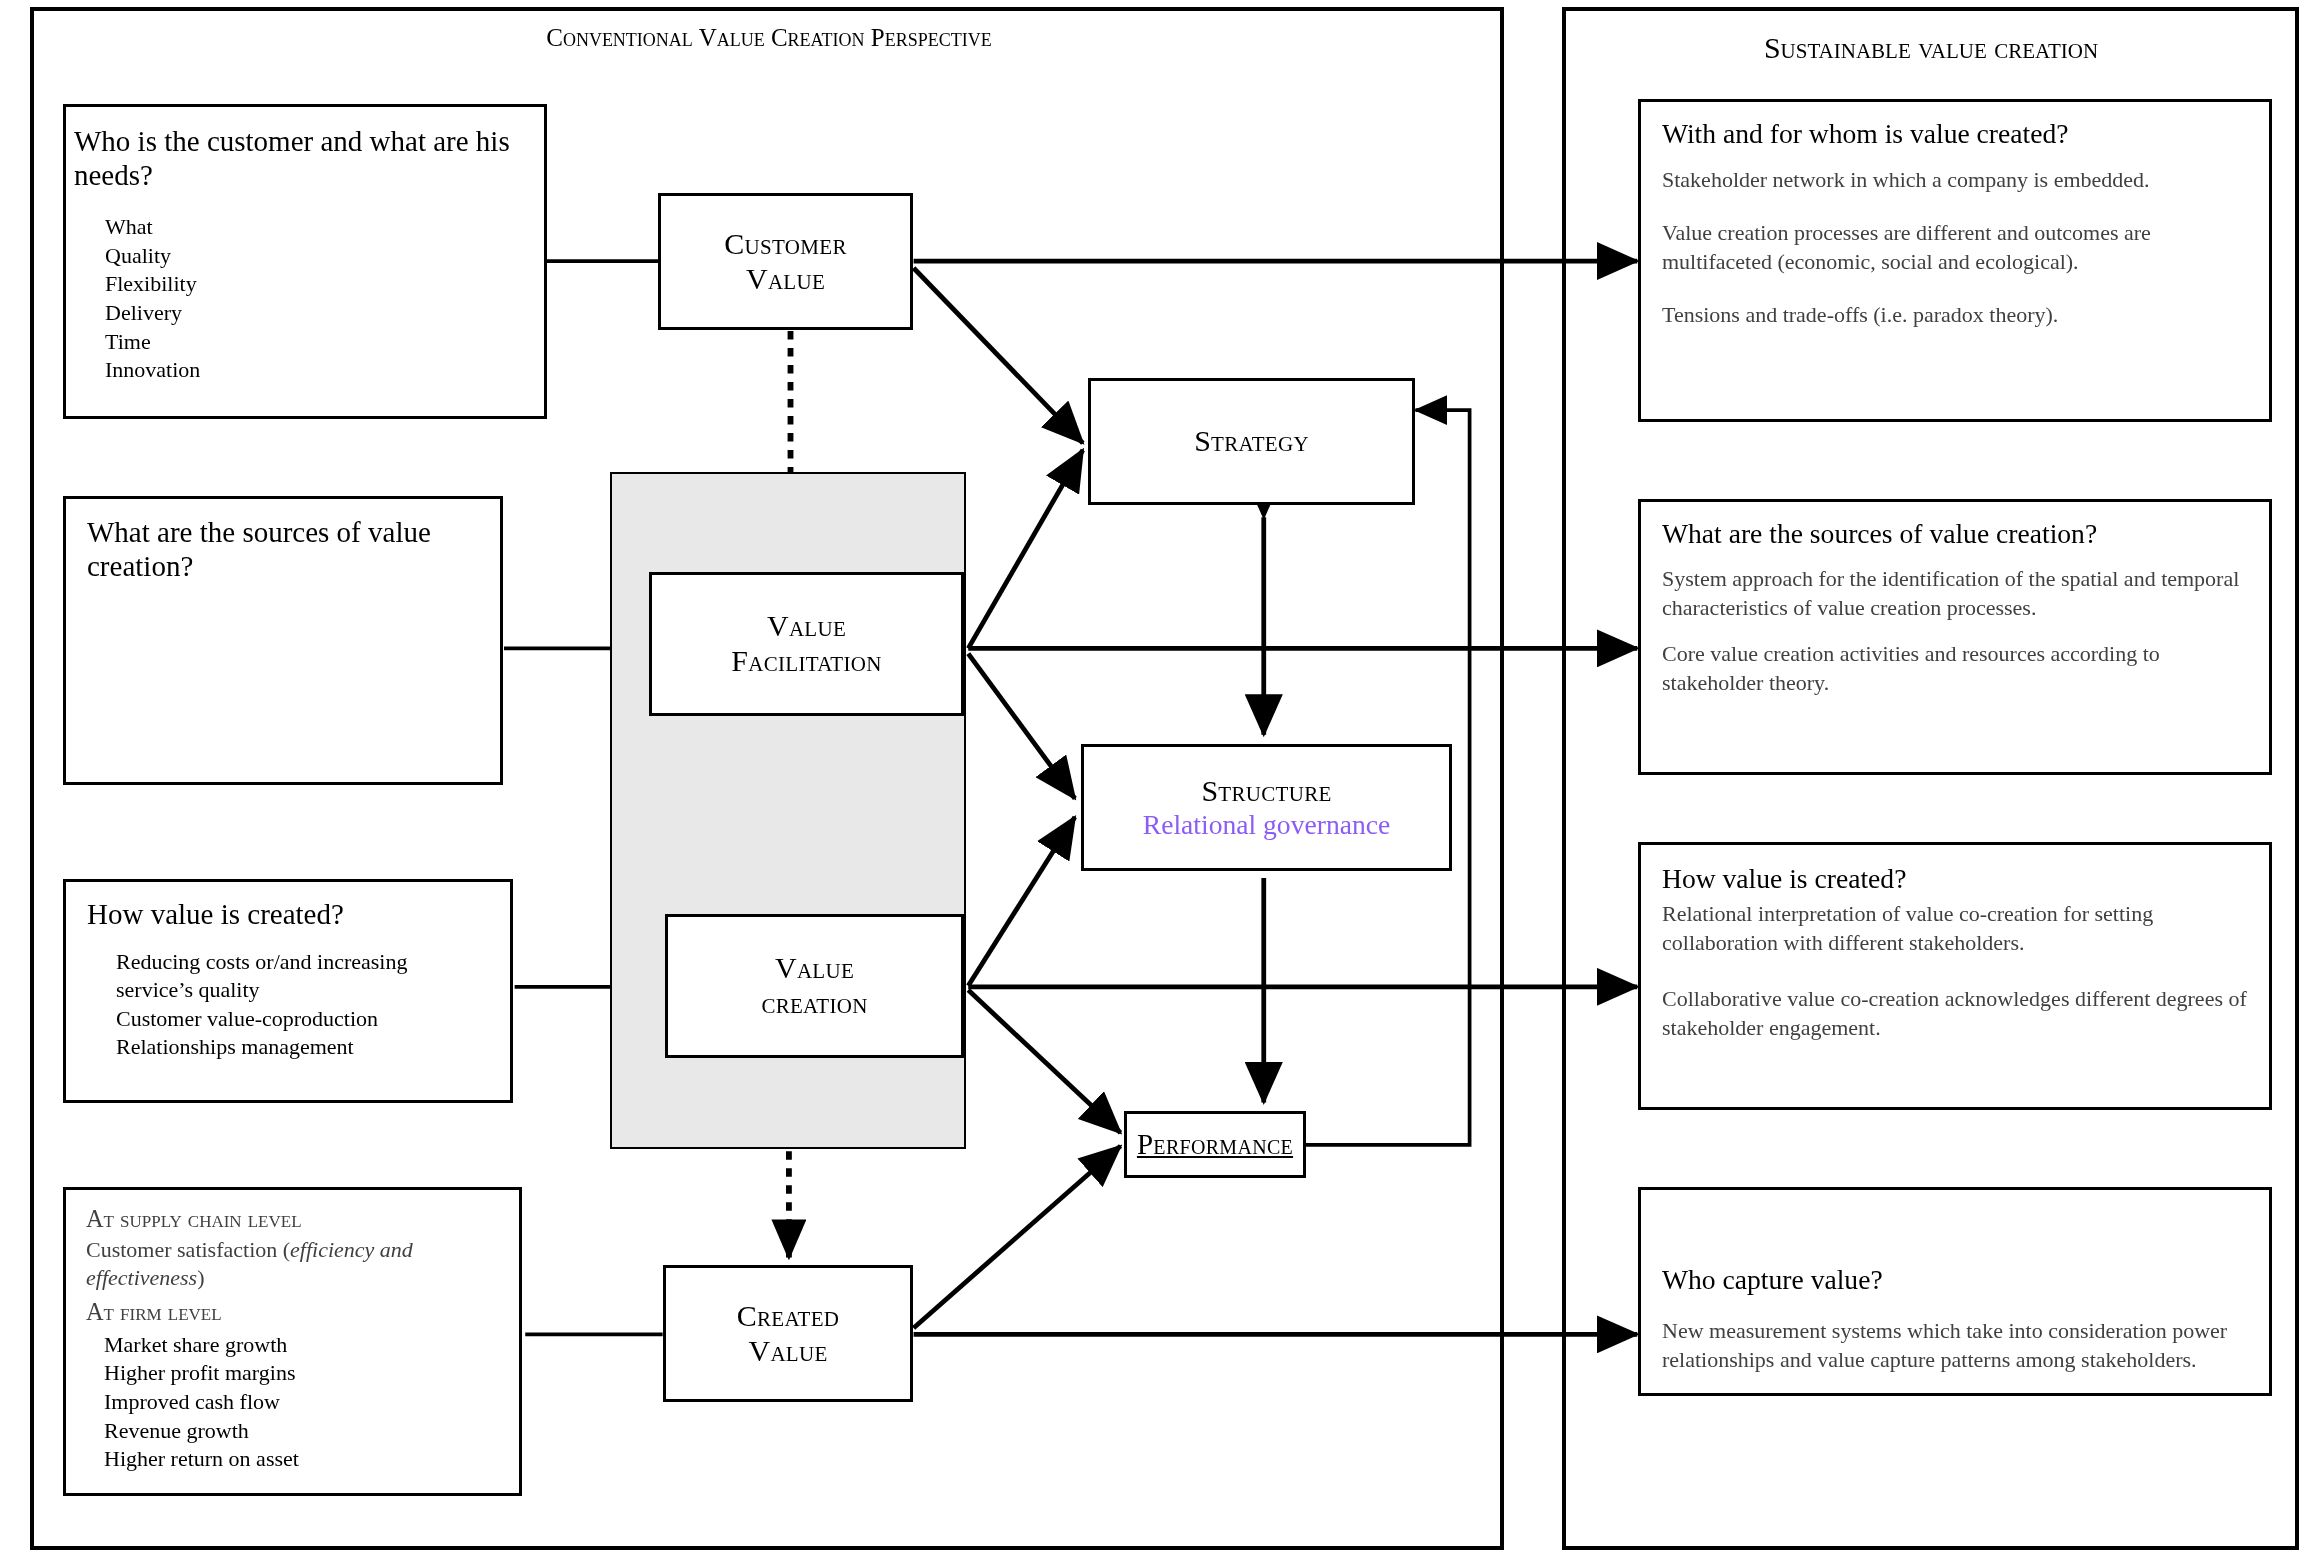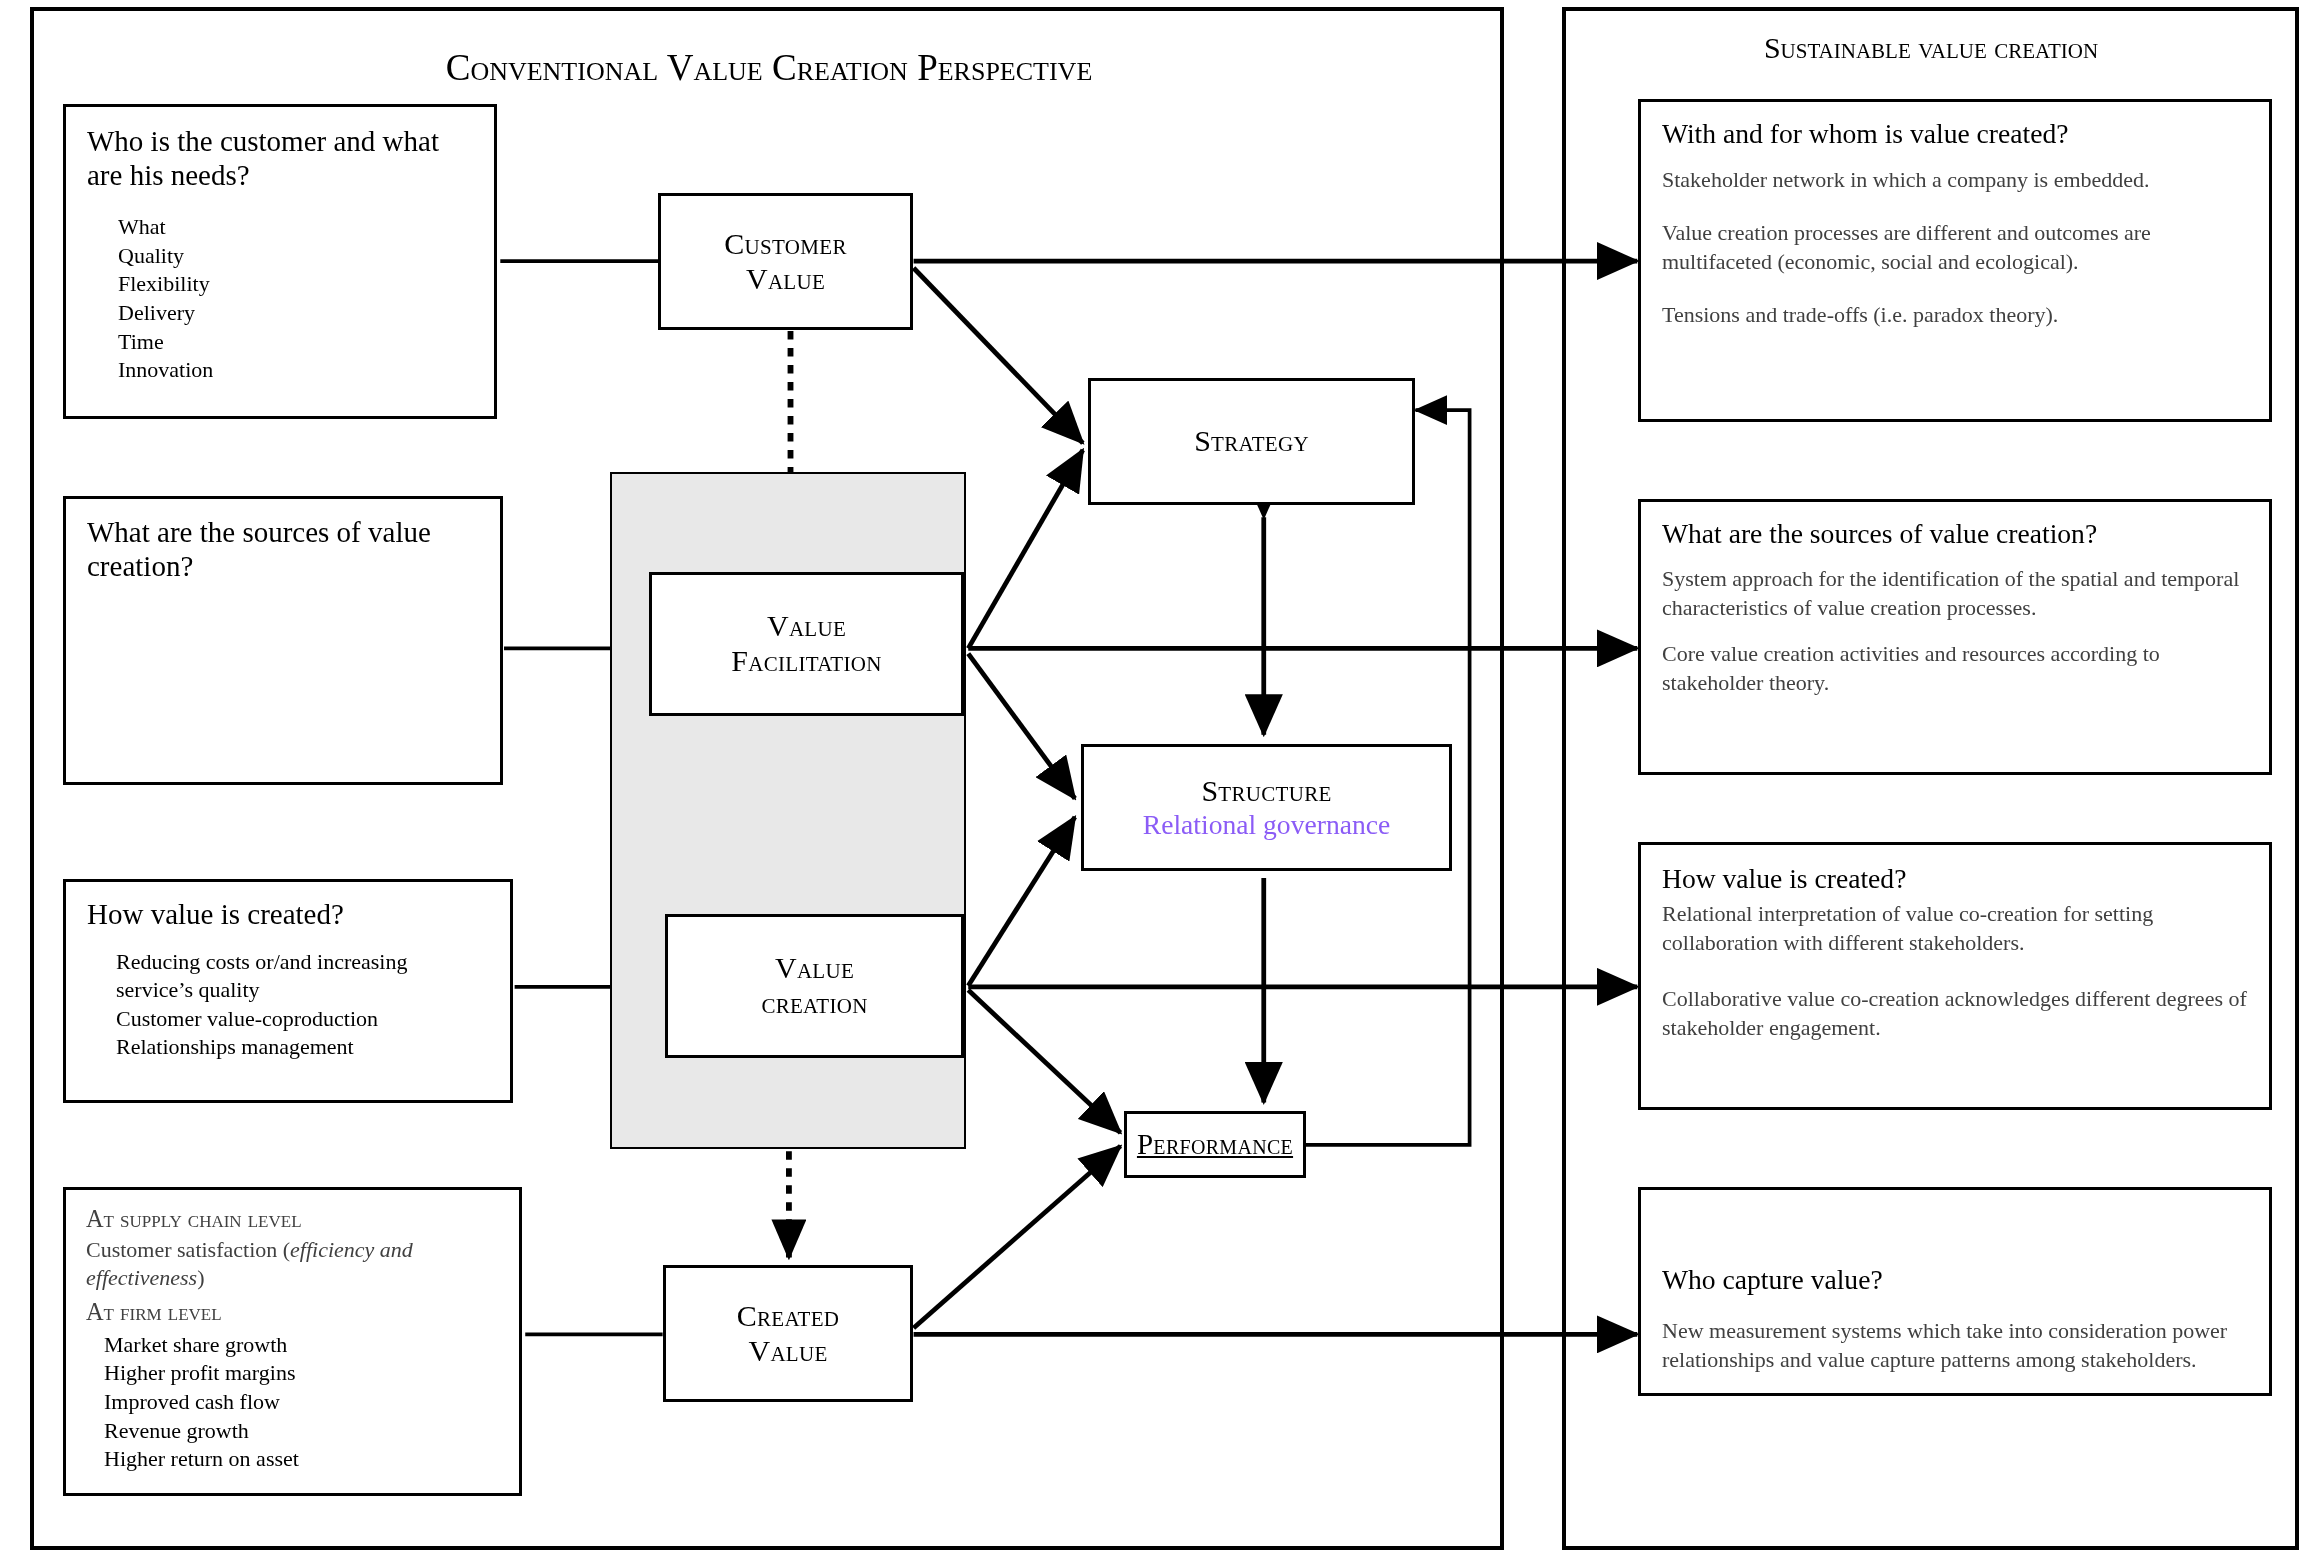--- a/index.html
+++ b/index.html
@@ -81,24 +81,24 @@
 
       <path d="M1483,1350 L1483,1722" stroke-width="11" stroke-dasharray="16 16" marker-start="url(#ahb)" marker-end="url(#ahb)"></path>
 
       <path d="M1487,2010 L1487,2370" stroke-width="11" stroke-dasharray="16 16" marker-end="url(#ahb)"></path>
     </g>
   </svg>
 
   <div class="frame" style="left:30px;top:7.4px;width:1474px;height:1543px;"></div>
   <div class="frame" style="left:1562px;top:7.4px;width:737px;height:1543px;"></div>
 
-  <div class="panel-title" style="left:159px;top:46px;width:1220px;font-size:37px;">Conventional Value Creation Perspective</div>
+  <div class="panel-title" style="left:159px;top:24px;width:1220px;font-size:25px;">Conventional Value Creation Perspective</div>
   <div class="panel-title" style="left:1581px;top:31px;width:700px;font-size:30px;">Sustainable value creation</div>
 
-  <div class="card" style="left:63px;top:104px;width:434px;height:315px;padding:18px 21px;">
+  <div class="card" style="left:63px;top:104px;width:484px;height:315px;padding:18px 8px;">
     <div class="q">Who is the customer and what are his needs?</div>
     <ul style="margin-top:21px;padding-left:31px;">
       <li>What</li>
       <li>Quality</li>
       <li>Flexibility</li>
       <li>Delivery</li>
       <li>Time</li>
       <li>Innovation</li>
     </ul>
   </div>

